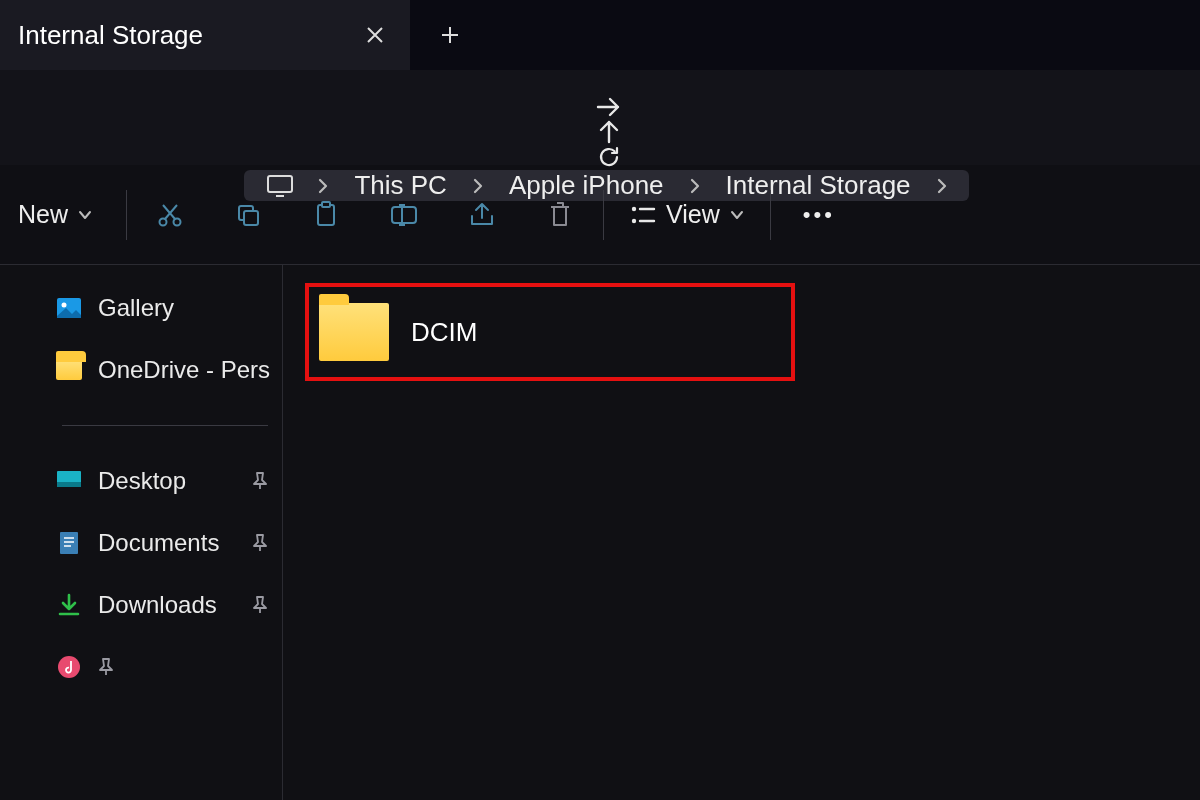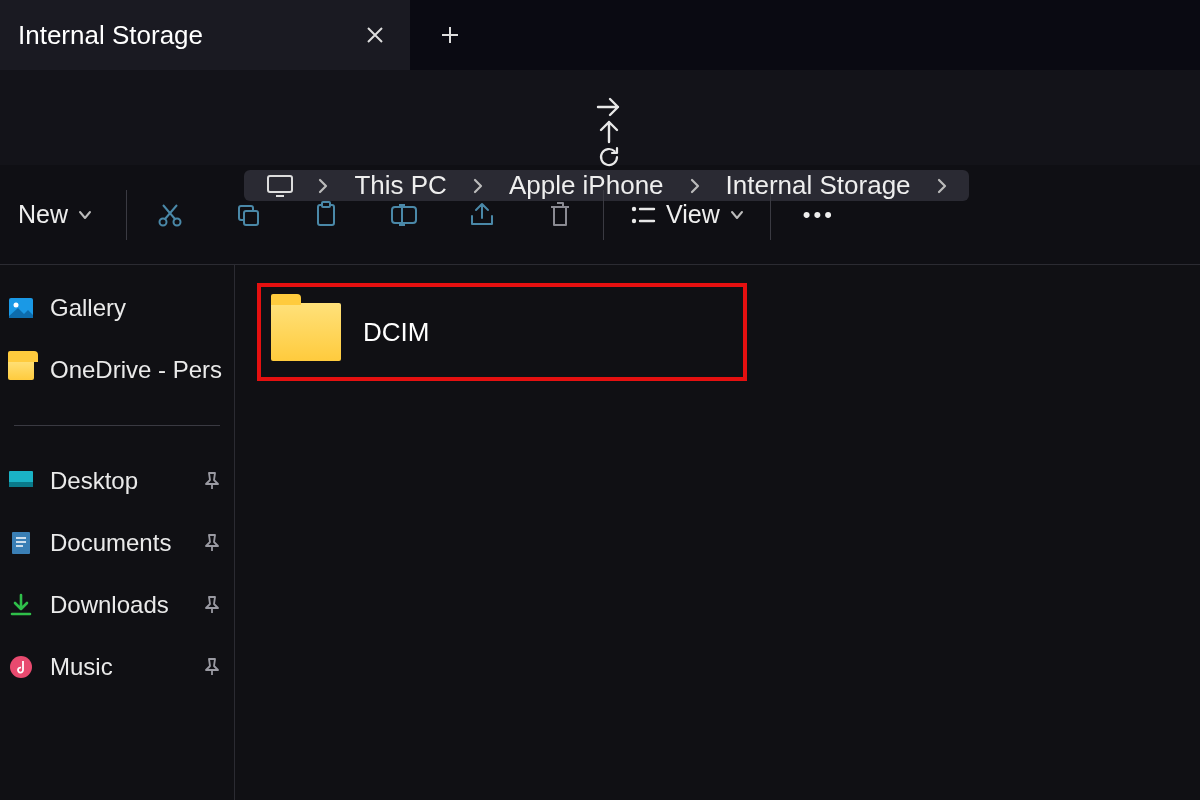--- a/index.html
+++ b/index.html
@@ -152,20 +152,21 @@
     .body {
       display: flex;
       height: calc(800px - 70px - 95px - 100px);
       background: #101014;
     }
     .sidebar {
       width: 235px;
       border-right: 1px solid #2b2b32;
       padding-top: 12px;
       overflow: hidden;
+      margin-left: 48px;
     }
     .side-item {
       display: flex;
       align-items: center;
       height: 62px;
       padding: 0 0 0 6px;
       gap: 14px;
       cursor: pointer;
       font-size: 24px;
       color: #eaeaea;
@@ -417,21 +418,20 @@
           </svg>
       </span>
     </div>
     <div class="side-item">
       <span class="side-icon">
         <svg width="24" height="24" viewBox="0 0 24 24">
             <circle cx="12" cy="12" r="11" fill="#e84a6f"></circle>
             <path d="M14 6 V15 A2.5 2.5 0 1 1 12 12.6" stroke="#fff" stroke-width="1.8" fill="none"></path>
           </svg>
       </span>
-      <span class="side-label">Music</span>
       <span class="side-pin">
         <svg width="16" height="18" viewBox="0 0 16 18">
             <path d="M5 1 H11 L10 8 L14 12 H2 L6 8 Z M8 12 V17" stroke="#9a9aa2" stroke-width="1.8" fill="none" stroke-linejoin="round"></path>
           </svg>
       </span>
     </div>
   </div>
 
   <div class="content">
     <div class="folder-item">

